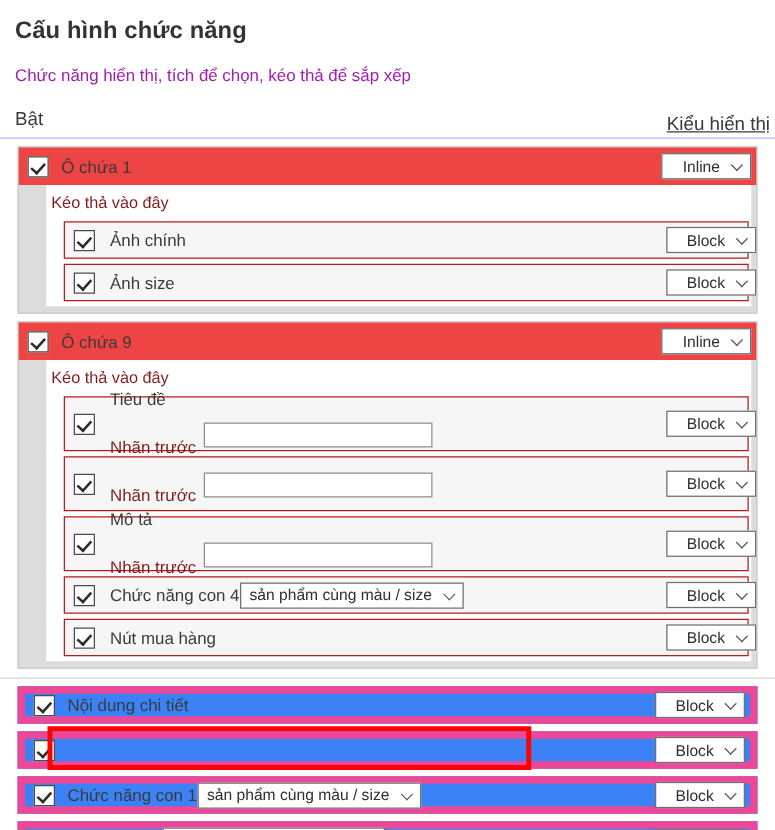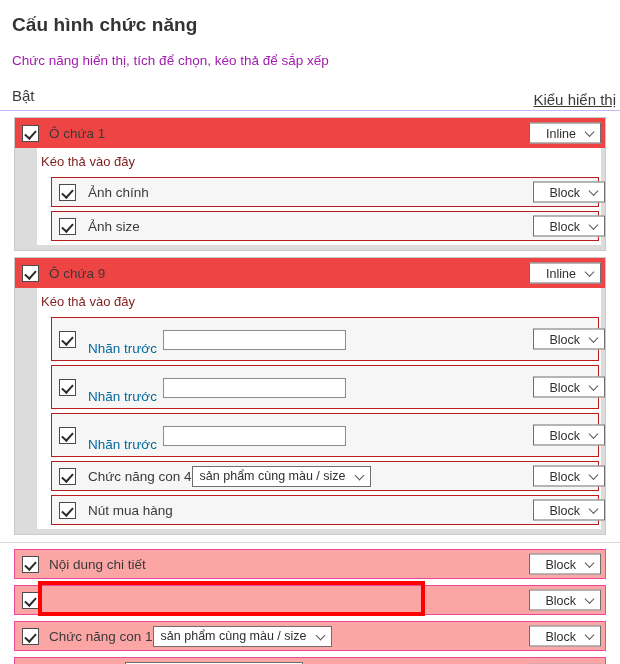--- a/index.html
+++ b/index.html
@@ -76,22 +76,22 @@
     font-size: 13px;
     color: #7f1d1d;
     padding: 6px 0 4px 4px;
   }
 
   
   .row {
     position: relative;
     display: flex;
     align-items: center;
-    background: #fca5a5;
-    border: 1px solid #ec4899;
+    background: #3b82f6;
+    border: 6px solid #ec4899;
     min-height: 28px;
     box-sizing: border-box;
   }
   .row.top {
     margin: 6px 14px 0 14px;
     padding: 0 4px 0 7px;
     height: 30px;
   }
   .row.child {
     background: #f6f6f6;
@@ -143,21 +143,21 @@
   
   .stack {
     margin-left: 12px;
     display: flex;
     flex-direction: column;
     justify-content: center;
     line-height: 1.25;
   }
   .stack .top-lbl { font-size: 13.5px; color: #3a3a3a; }
   .stack .bot-row { display: flex; align-items: center; margin-top: 1px; }
-  .stack .bot-lbl { font-size: 13.5px; color: #0369a1; margin-top: 20px; }
+  .stack .bot-lbl { font-size: 13.5px; color: #7f1d1d; margin-top: 20px; }
   .text-input {
     margin-left: 6px;
     width: 183px;
     height: 20px;
     border: 1px solid #8c8c8c;
     background: #ffffff;
     box-sizing: border-box;
     font-family: "Liberation Sans", sans-serif;
     font-size: 12px;
     padding: 0 3px;
@@ -299,20 +299,21 @@
             <span class="chev"></span>
           </span>
         </span>
       </div>
       <div class="container-body">
         <div class="drop-hint">Kéo thả vào đây</div>
 
         <div class="row child tall">
           <span class="cb"></span>
           <span class="stack">
+            <span class="top-lbl">Tiêu đề</span>
             <span class="bot-row">
               <span class="bot-lbl">Nhãn trước</span>
               <input class="text-input" type="text" value="" style="">
             </span>
           </span>
           <span class="type-slot">
             <span class="sel block-sel">
               <span>Block</span>
               <span class="chev"></span>
             </span>
@@ -331,20 +332,21 @@
             <span class="sel block-sel">
               <span>Block</span>
               <span class="chev"></span>
             </span>
           </span>
         </div>
 
         <div class="row child tall">
           <span class="cb"></span>
           <span class="stack">
+            <span class="top-lbl">Mô tả</span>
             <span class="bot-row">
               <span class="bot-lbl">Nhãn trước</span>
               <input class="text-input" type="text" value="" style="">
             </span>
           </span>
           <span class="type-slot">
             <span class="sel block-sel">
               <span>Block</span>
               <span class="chev"></span>
             </span>

